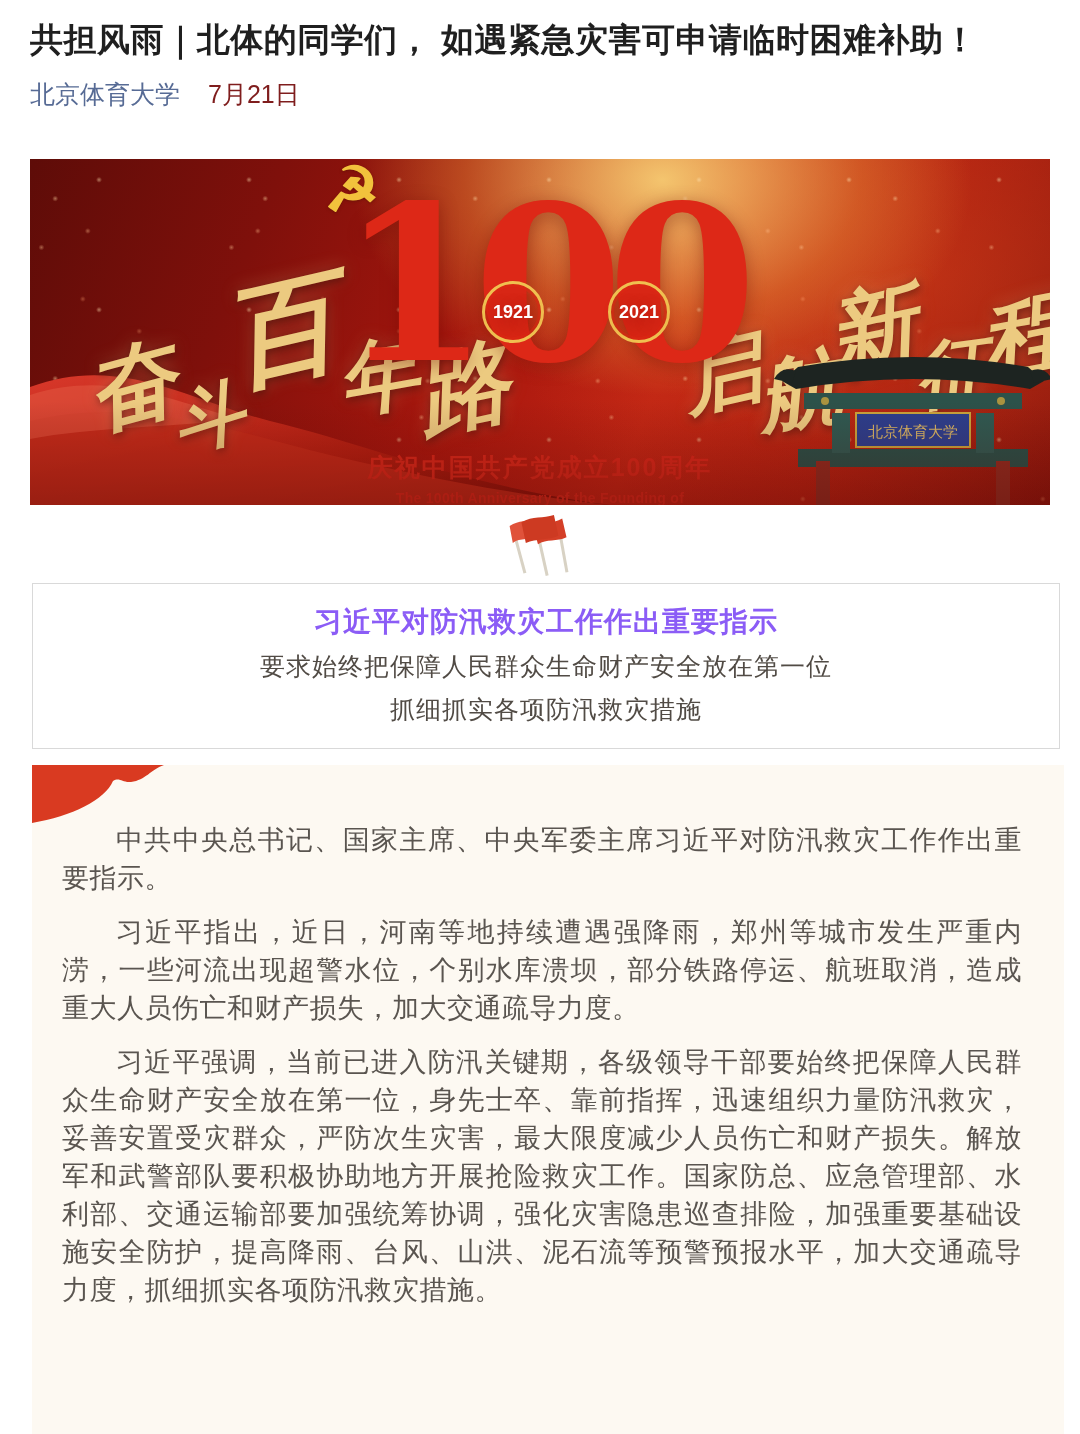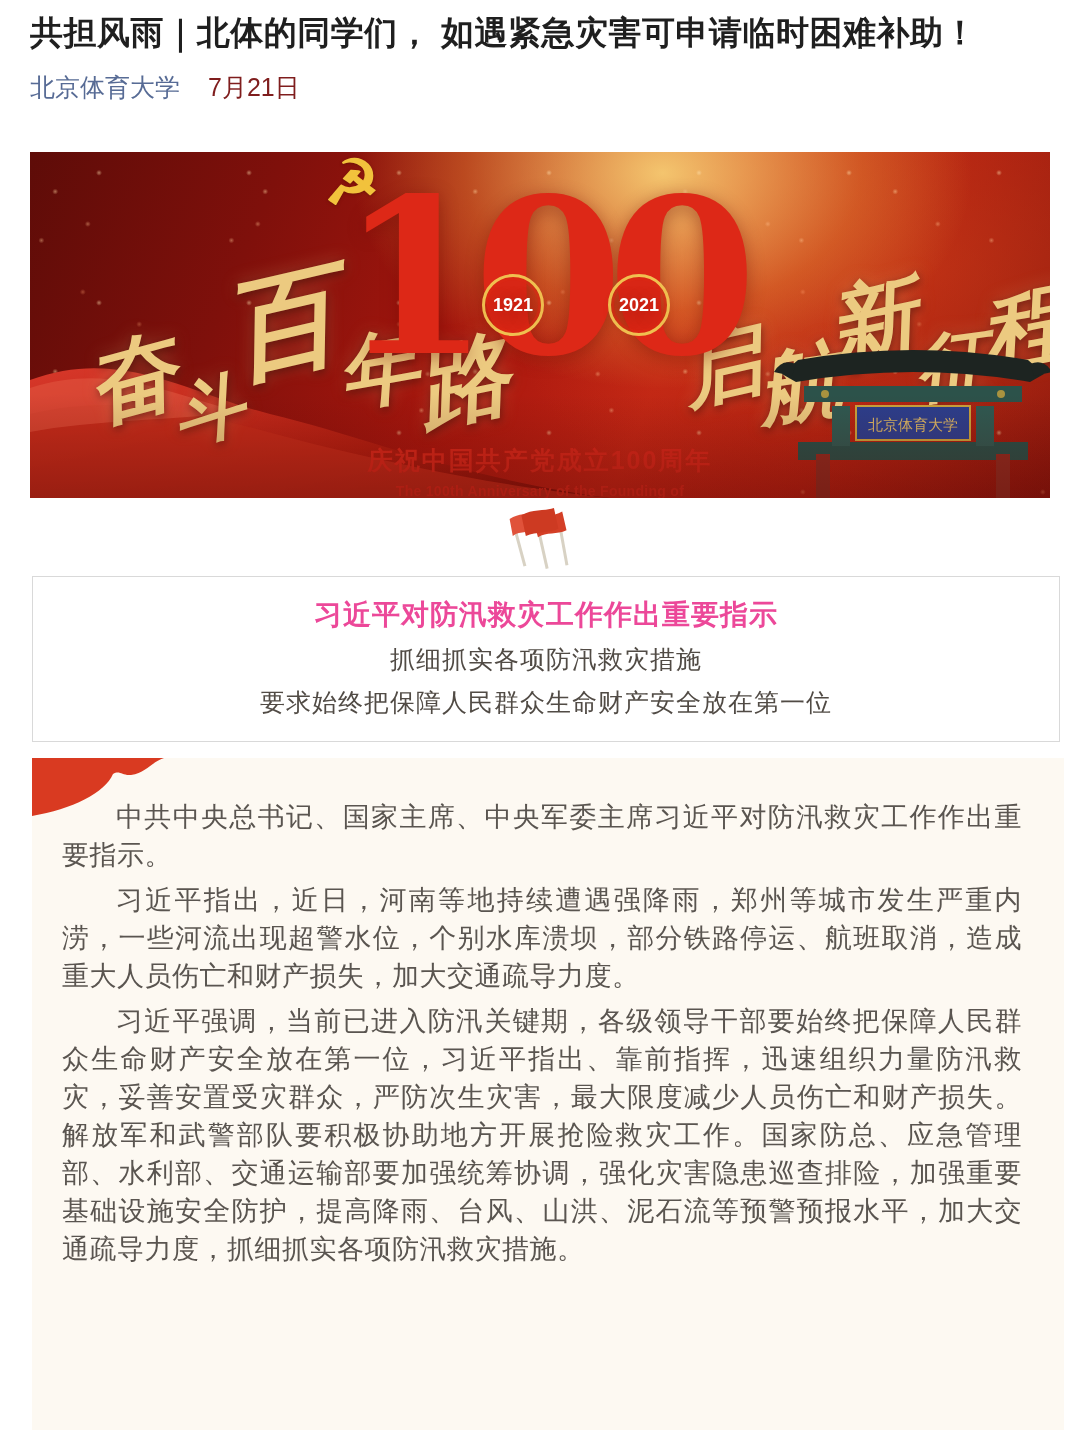--- a/index.html
+++ b/index.html
@@ -1,21 +1,21 @@
 <!DOCTYPE html>
 <html><head>
 <meta charset="utf-8">
 <style>
   * { margin:0; padding:0; box-sizing:border-box; }
   html,body { background:#ffffff; }
   body { font-family:"Liberation Sans","DejaVu Sans",sans-serif; }
   .page { position:relative; width:1080px; height:1434px; background:#ffffff; overflow:hidden; }
 
   
-  .title { margin:11px 30px 0 30px; font-size:33px; line-height:44px; font-weight:bold; color:#1f1f1f; letter-spacing:0.5px; }
+  .title { margin:18px 30px 0 30px; font-size:33px; line-height:44px; font-weight:bold; color:#1f1f1f; letter-spacing:0.5px; }
   .byline { margin:16px 30px 0 30px; font-size:25px; display:flex; align-items:center; }
   .account { color:#576b95; margin-right:28px; cursor:pointer; }
   .date { color:#7f1d1d; }
 
   
   .banner { position:relative; margin:48px 30px 0 30px; width:1020px; height:346px; overflow:hidden;
     background:
       radial-gradient(ellipse 430px 300px at 62% 6%, rgba(250,214,120,0.9), rgba(238,160,62,0.38) 46%, rgba(190,50,18,0) 72%),
       radial-gradient(ellipse 620px 420px at 88% 34%, rgba(216,76,28,0.45), rgba(150,25,10,0) 70%),
       linear-gradient(112deg, #5e0c08 0%, #7f100b 22%, #a8170e 45%, #c02414 62%, #b01c10 78%, #83100b 100%);
@@ -64,27 +64,27 @@
     color:#d6281a; font-size:14px; font-weight:bold; line-height:1.4; text-align:center; letter-spacing:.3px; }
 
   .silk-wave { position:absolute; left:0; bottom:0; }
   .gate { position:absolute; right:-8px; bottom:-4px; }
 
   
   .flag-row { height:72px; margin-top:4px; display:flex; justify-content:center; align-items:center; }
 
   
   .notice-box { margin:2px 20px 0 32px; border:1px solid #d9d9d9; background:#ffffff; text-align:center; padding:20px 16px 22px 16px; }
-  .notice-headline { font-size:28px; line-height:36px; font-weight:bold; color:#ec4899; letter-spacing:1px; }
+  .notice-headline { font-size:28px; line-height:36px; font-weight:bold; color:#8b5cf6; letter-spacing:1px; }
   .notice-line { margin-top:9px; font-size:25px; line-height:34px; color:#514b45; letter-spacing:1px; }
 
   
   .content { position:relative; margin:16px 16px 0 32px; min-height:672px; background:#fdf9f2; padding:40px 42px 40px 30px; }
   .ribbon { position:absolute; left:0; top:0; }
-  .article p { font-size:27px; line-height:38px; color:#5a5550; text-indent:2em; margin:0 0 7px 0; max-width:976px;
+  .article p { font-size:27px; line-height:38px; color:#5a5550; text-indent:2em; margin:16px 0 7px 0; max-width:976px;
     text-align:justify; letter-spacing:0.5px; }
 </style>
 </head>
 <body>
 
 <div class="page">
 
   <h1 class="title">共担风雨｜北体的同学们， 如遇紧急灾害可申请临时困难补助！</h1>
 
   <div class="byline">
@@ -152,28 +152,28 @@
       <line x1="46" y1="18" x2="53" y2="64" stroke="#d8d2c4" stroke-width="3"></line>
       <line x1="68" y1="16" x2="73" y2="62" stroke="#d8d2c4" stroke-width="3"></line>
       <path d="M19,12 C29,6 37,10 45,6 L47,24 C39,28 29,24 21,29 Z" fill="#e0523a"></path>
       <path d="M43,16 C53,9 62,13 72,8 L75,27 C65,31 55,27 46,32 Z" fill="#d43f27"></path>
       <path d="M31,9 C43,3 53,7 64,4 L67,25 C57,29 45,26 34,30 Z" fill="#cd3a22"></path>
     </svg>
   </div>
 
   <div class="notice-box">
     <div class="notice-headline">习近平对防汛救灾工作作出重要指示</div>
+    <div class="notice-line">要求始终把保障人民群众生命财产安全放在第一位</div>
     <div class="notice-line">抓细抓实各项防汛救灾措施</div>
-    <div class="notice-line">要求始终把保障人民群众生命财产安全放在第一位</div>
   </div>
 
   <div class="content">
     <svg class="ribbon" width="132" height="60" viewBox="0 0 132 60">
       <path d="M0,0 L132,0 C118,5 114,15 99,17 C90,18 88,12 81,16 C73,35 40,51 0,58 Z" fill="#d93a21"></path>
     </svg>
     <div class="article">
       <p>中共中央总书记、国家主席、中央军委主席习近平对防汛救灾工作作出重要指示。</p>
       <p>习近平指出，近日，河南等地持续遭遇强降雨，郑州等城市发生严重内涝，一些河流出现超警水位，个别水库溃坝，部分铁路停运、航班取消，造成重大人员伤亡和财产损失，加大交通疏导力度。</p>
-      <p>习近平强调，当前已进入防汛关键期，各级领导干部要始终把保障人民群众生命财产安全放在第一位，习近平指出、靠前指挥，迅速组织力量防汛救灾，妥善安置受灾群众，严防次生灾害，最大限度减少人员伤亡和财产损失。解放军和武警部队要积极协助地方开展抢险救灾工作。国家防总、应急管理部、水利部、交通运输部要加强统筹协调，强化灾害隐患巡查排险，加强重要基础设施安全防护，提高降雨、台风、山洪、泥石流等预警预报水平，加大交通疏导力度，抓细抓实各项防汛救灾措施。</p>
+      <p>习近平强调，当前已进入防汛关键期，各级领导干部要始终把保障人民群众生命财产安全放在第一位，身先士卒、靠前指挥，迅速组织力量防汛救灾，妥善安置受灾群众，严防次生灾害，最大限度减少人员伤亡和财产损失。解放军和武警部队要积极协助地方开展抢险救灾工作。国家防总、应急管理部、水利部、交通运输部要加强统筹协调，强化灾害隐患巡查排险，加强重要基础设施安全防护，提高降雨、台风、山洪、泥石流等预警预报水平，加大交通疏导力度，抓细抓实各项防汛救灾措施。</p>
     </div>
   </div>
 
 </div>
 
 </body></html>

